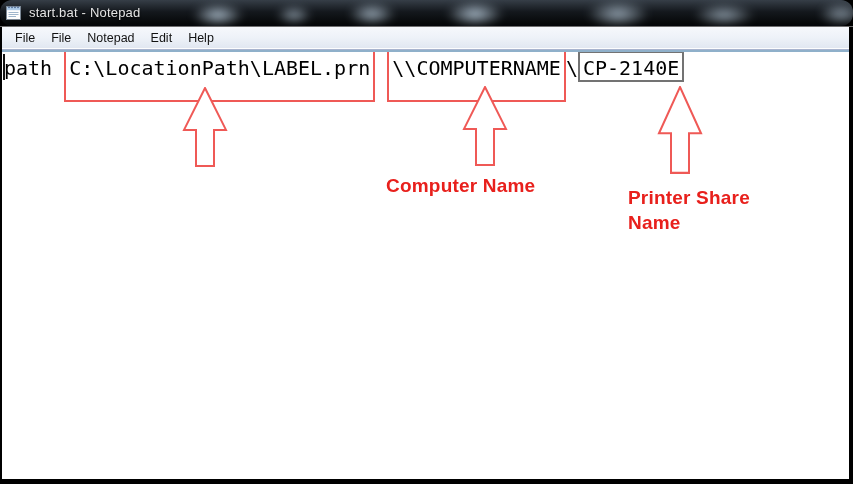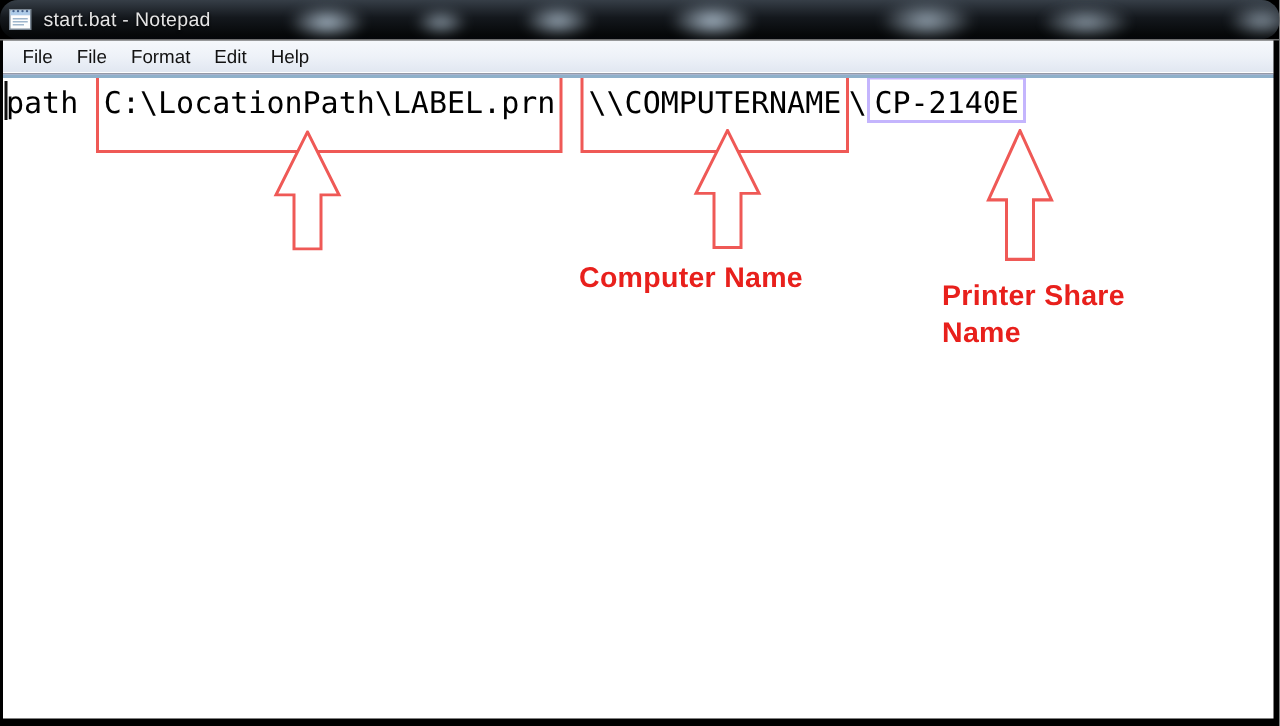--- a/index.html
+++ b/index.html
@@ -59,21 +59,21 @@
     cursor:text;
   }
 
   
   .code-line {
     position:absolute; left:2px; top:3px;
     font-family:"DejaVu Sans Mono", monospace;
     font-size:20px; line-height:26px; color:#000; white-space:pre;
   }
   .rbox  { border:2px solid #ef5956; padding:4px 3px 20px; }
-  .rbox-short { border:2px solid #c4b5fd; padding:3px 3px 0;margin-top:45px; }
+  .rbox-short { border:2px solid #737373; padding:3px 3px 0;margin-top:45px; }
   .caret { position:absolute; left:1px; top:2px; width:2px; height:26px; background:#111; }
 
   
   .up-arrow { position:absolute; }
   .ann-label {
     position:absolute; font-weight:bold; font-size:19px; line-height:25px;
     color:#e8201c; letter-spacing:.2px;
   }
   .l1 { left:75px;  top:119px; }
   .l2 { left:384px; top:121px; }
@@ -106,21 +106,21 @@
   </span>
   <span class="window-title">start.bat - Notepad</span>
 </div>
 <div class="titlebar-divider"></div>
 
 <div class="chrome">
 
   <div class="menubar">
     <span class="menu-item">File</span>
     <span class="menu-item">File</span>
-    <span class="menu-item">Format</span>
+    <span class="menu-item">Notepad</span>
     <span class="menu-item">Edit</span>
     <span class="menu-item">Help</span>
   </div>
   <div class="sep-a"></div>
   <div class="sep-b"></div>
   <div class="sep-c"></div>
 
   <div class="text-area">
 
     <div class="caret"></div>

